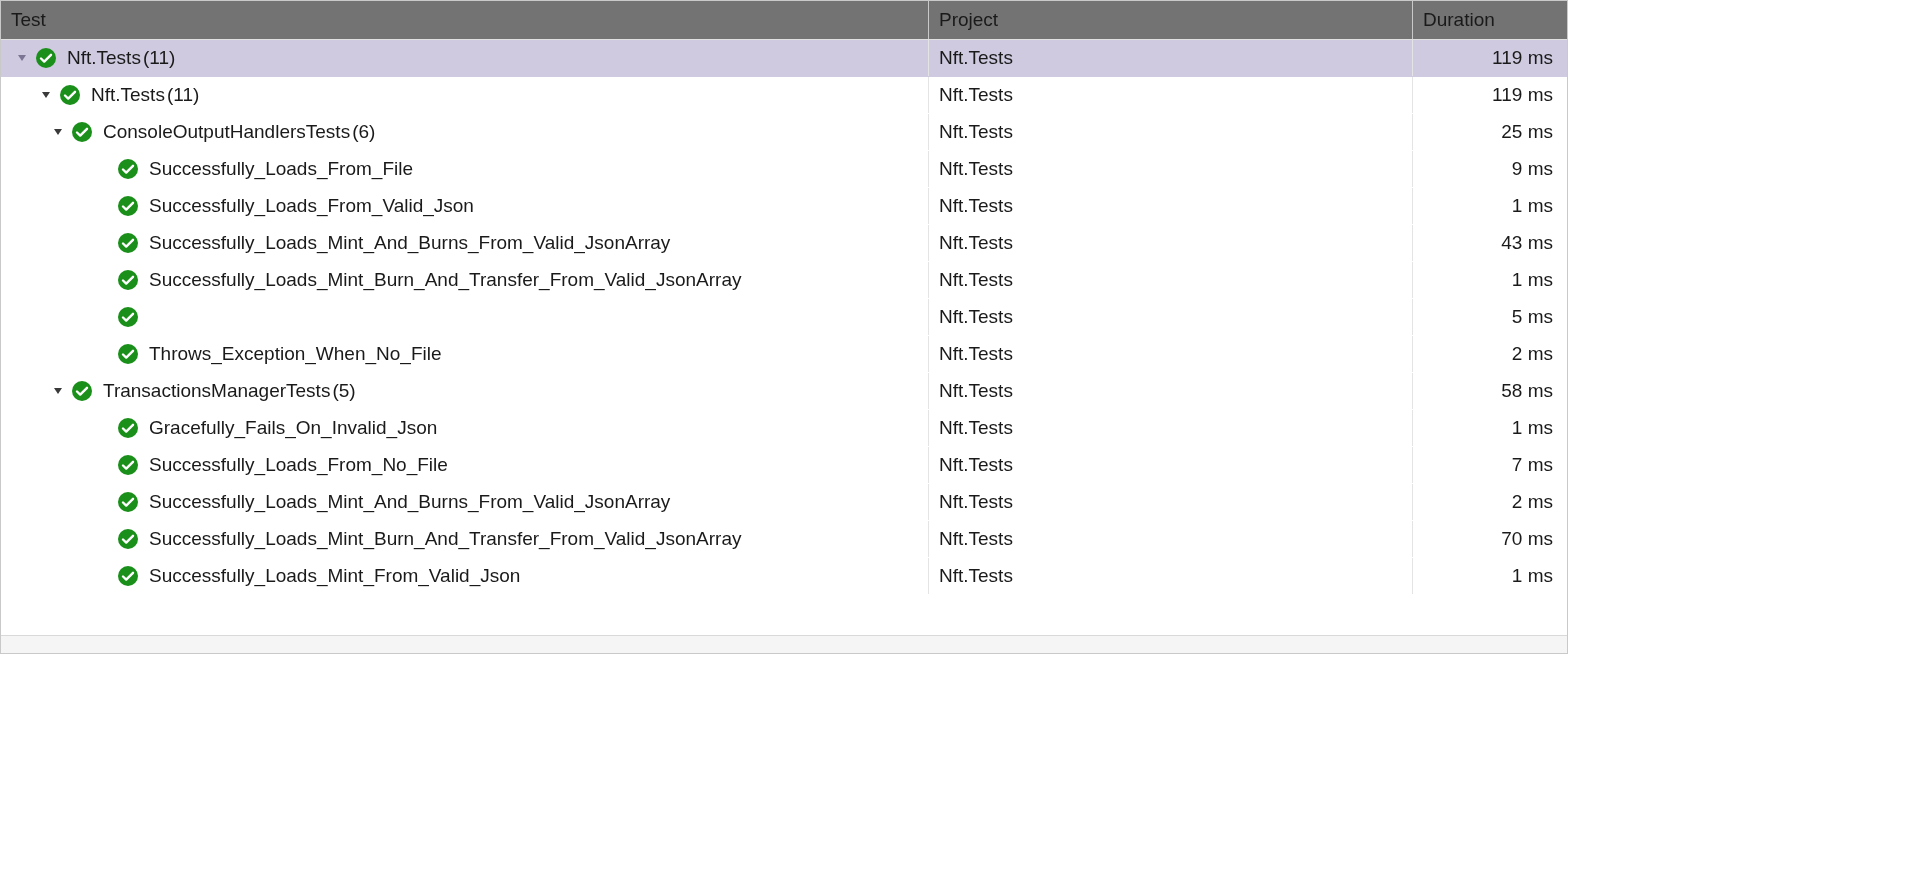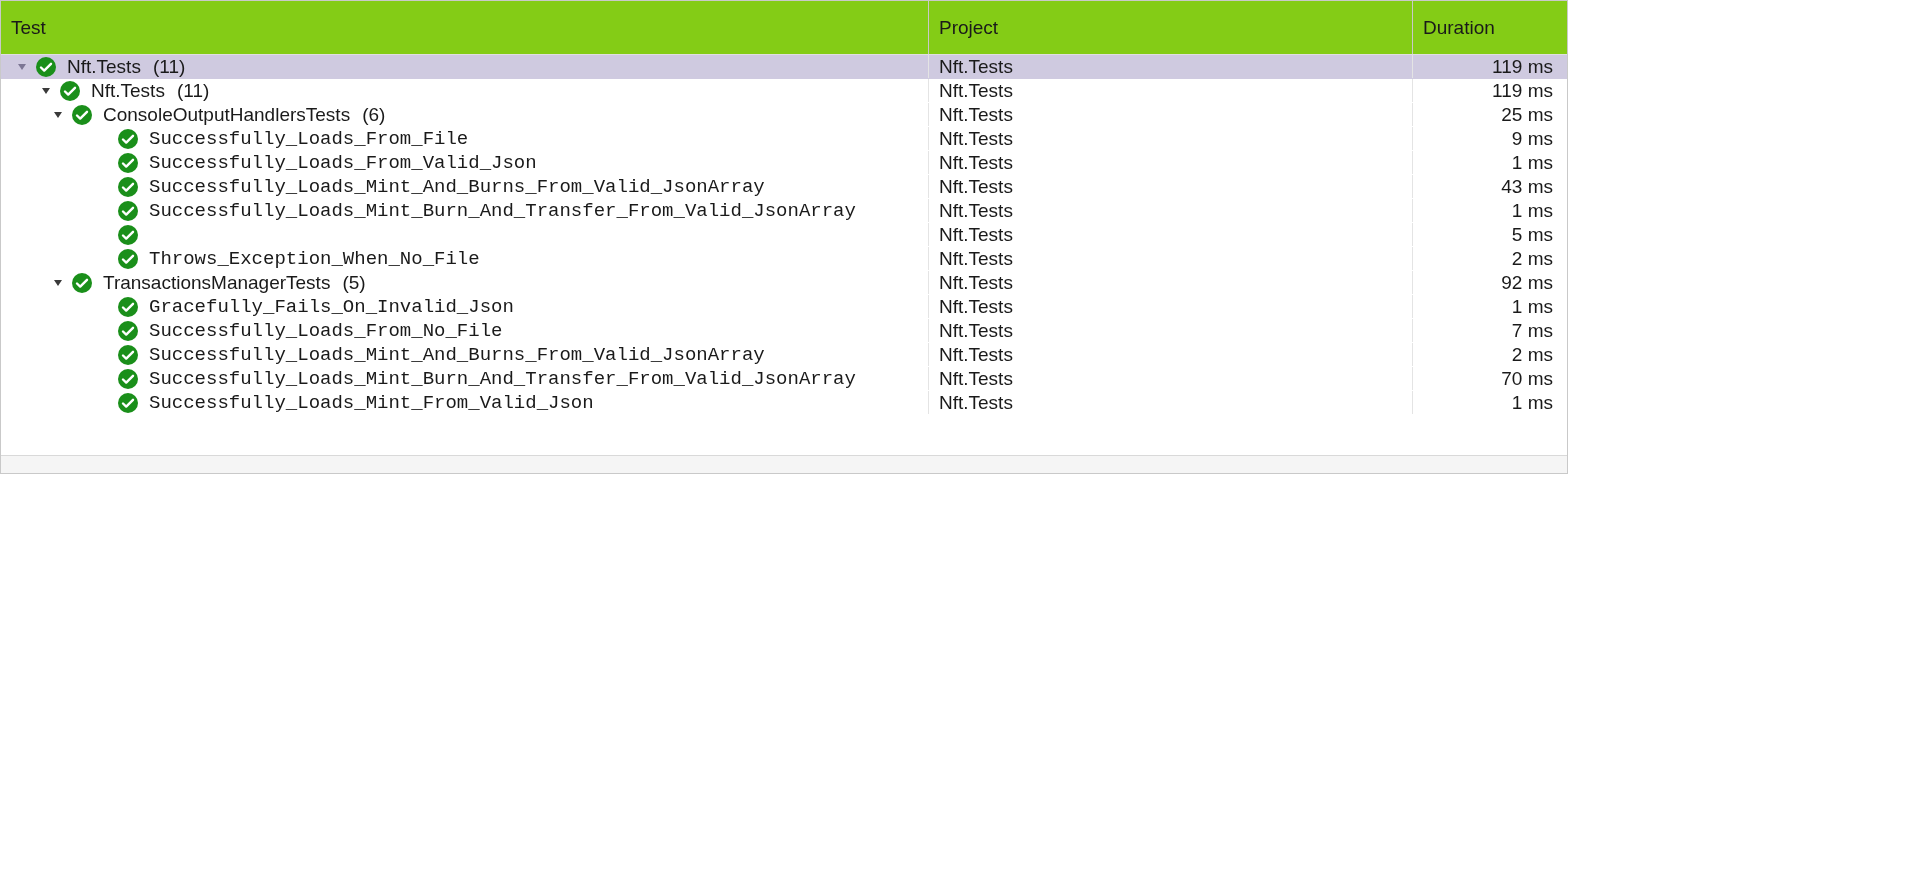--- a/index.html
+++ b/index.html
@@ -13,27 +13,27 @@
     width: 1920px;
   }
   .panel {
     border: 1px solid #c9c9c9;
     width: 1568px;
     margin-left: 0;
   }
   .header-row, .data-row {
     display: flex;
     align-items: center;
-    height: 24px;
+    height: 37px;
     border-bottom: 1px solid transparent;
   }
   .header-row {
-    height: 54px;
+    height: 39px;
     border-bottom: 1px solid #e0e0e0;
-    background: #84cc16;
+    background: #737373;
   }
   .col-test {
     flex: 0 0 928px;
     display: flex;
     align-items: center;
     height: 100%;
     padding-left: 10px;
     border-right: 1px solid #e4e4e4;
     overflow: hidden;
     white-space: nowrap;
@@ -87,23 +87,23 @@
     display: inline-flex;
     align-items: center;
     justify-content: center;
     margin-right: 10px;
     flex: 0 0 auto;
   }
   .status-icon svg { display: block; }
   .indent-0 { padding-left: 14px; }
   .indent-1 { padding-left: 38px; }
   .indent-2 { padding-left: 50px; }
-  .indent-3 { padding-left: 96px; font-family: Liberation Mono, monospace; }
+  .indent-3 { padding-left: 96px; }
   .test-label { white-space: nowrap; }
-  .count-suffix { margin-left: 12px; }
+  .count-suffix { margin-left: 2px; }
   .footer-bar {
     height: 18px;
     border-top: 1px solid #d9d9d9;
     background: #f5f5f5;
     margin-top: 40px;
   }
 </style>
 </head>
 <body>
 
@@ -266,21 +266,21 @@
           <span class="status-icon">
             <svg width="22" height="22" viewBox="0 0 22 22">
               <circle cx="11" cy="11" r="10" fill="#1a8f1a"></circle>
               <path d="M6 11.5 L9.2 14.6 L16 7.8" stroke="#ffffff" stroke-width="2.4" fill="none" stroke-linecap="round" stroke-linejoin="round"></path>
             </svg>
           </span>
           <span class="test-label">TransactionsManagerTests</span>
           <span class="count-suffix"> (5)</span>
         </div>
         <div class="col-project">Nft.Tests</div>
-        <div class="col-duration">92 ms</div>
+        <div class="col-duration">58 ms</div>
       </div>
       <div class="data-row">
         <div class="col-test indent-3">
           <span class="expander" style="visibility: hidden;"></span>
           <span class="status-icon">
             <svg width="22" height="22" viewBox="0 0 22 22">
               <circle cx="11" cy="11" r="10" fill="#1a8f1a"></circle>
               <path d="M6 11.5 L9.2 14.6 L16 7.8" stroke="#ffffff" stroke-width="2.4" fill="none" stroke-linecap="round" stroke-linejoin="round"></path>
             </svg>
           </span>

